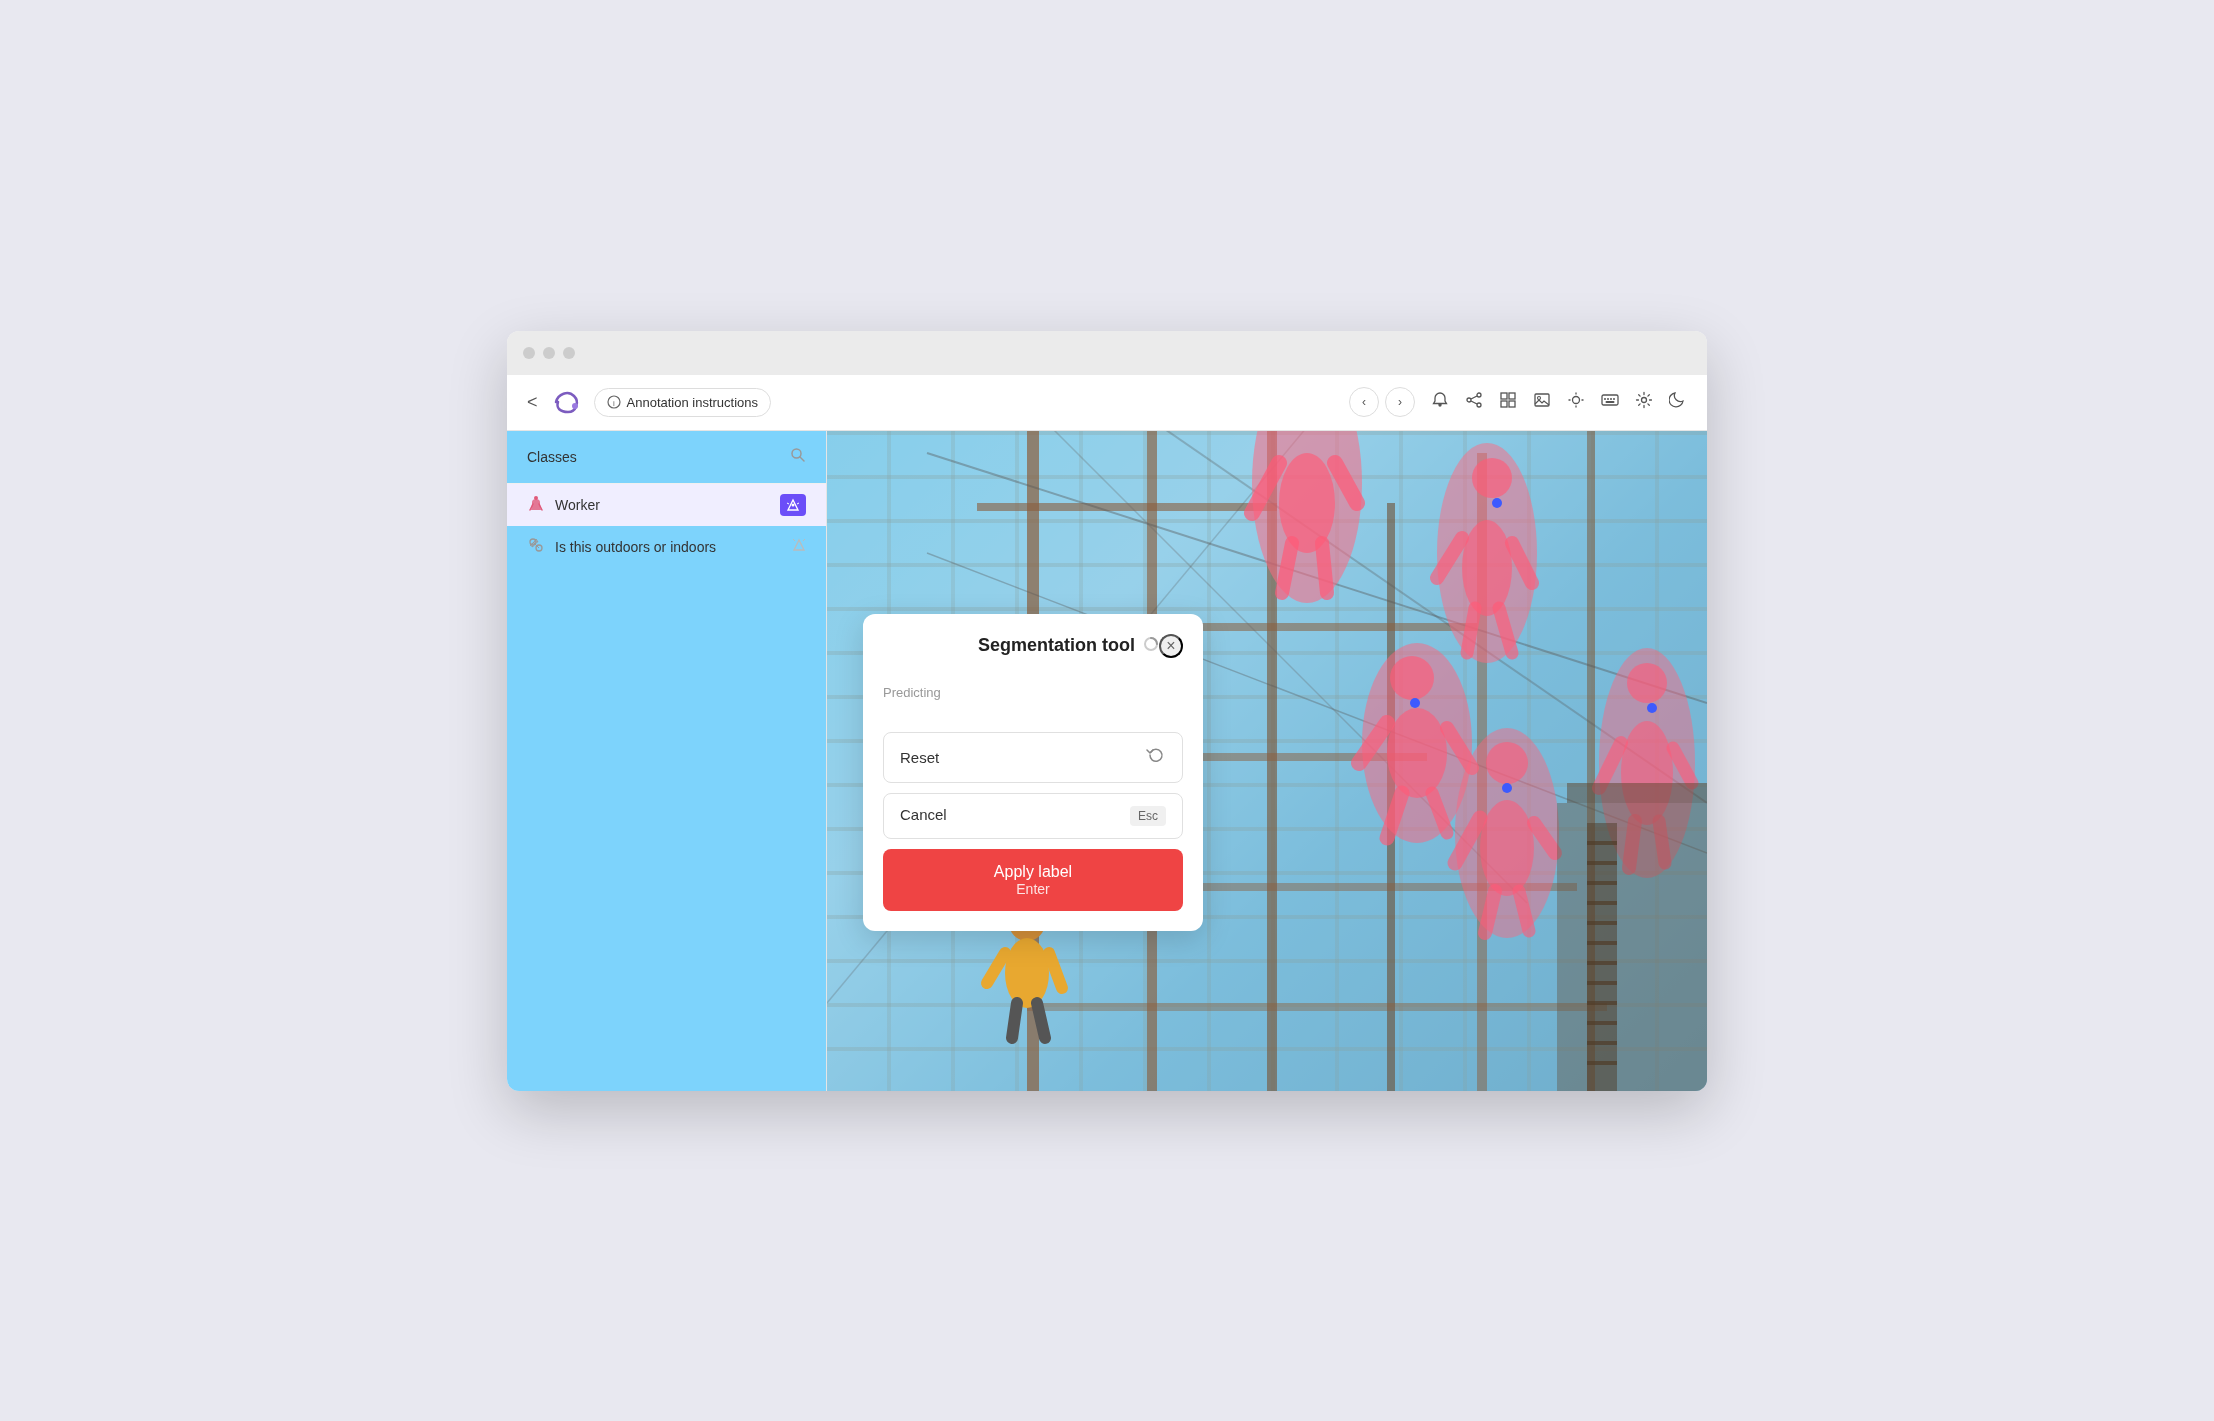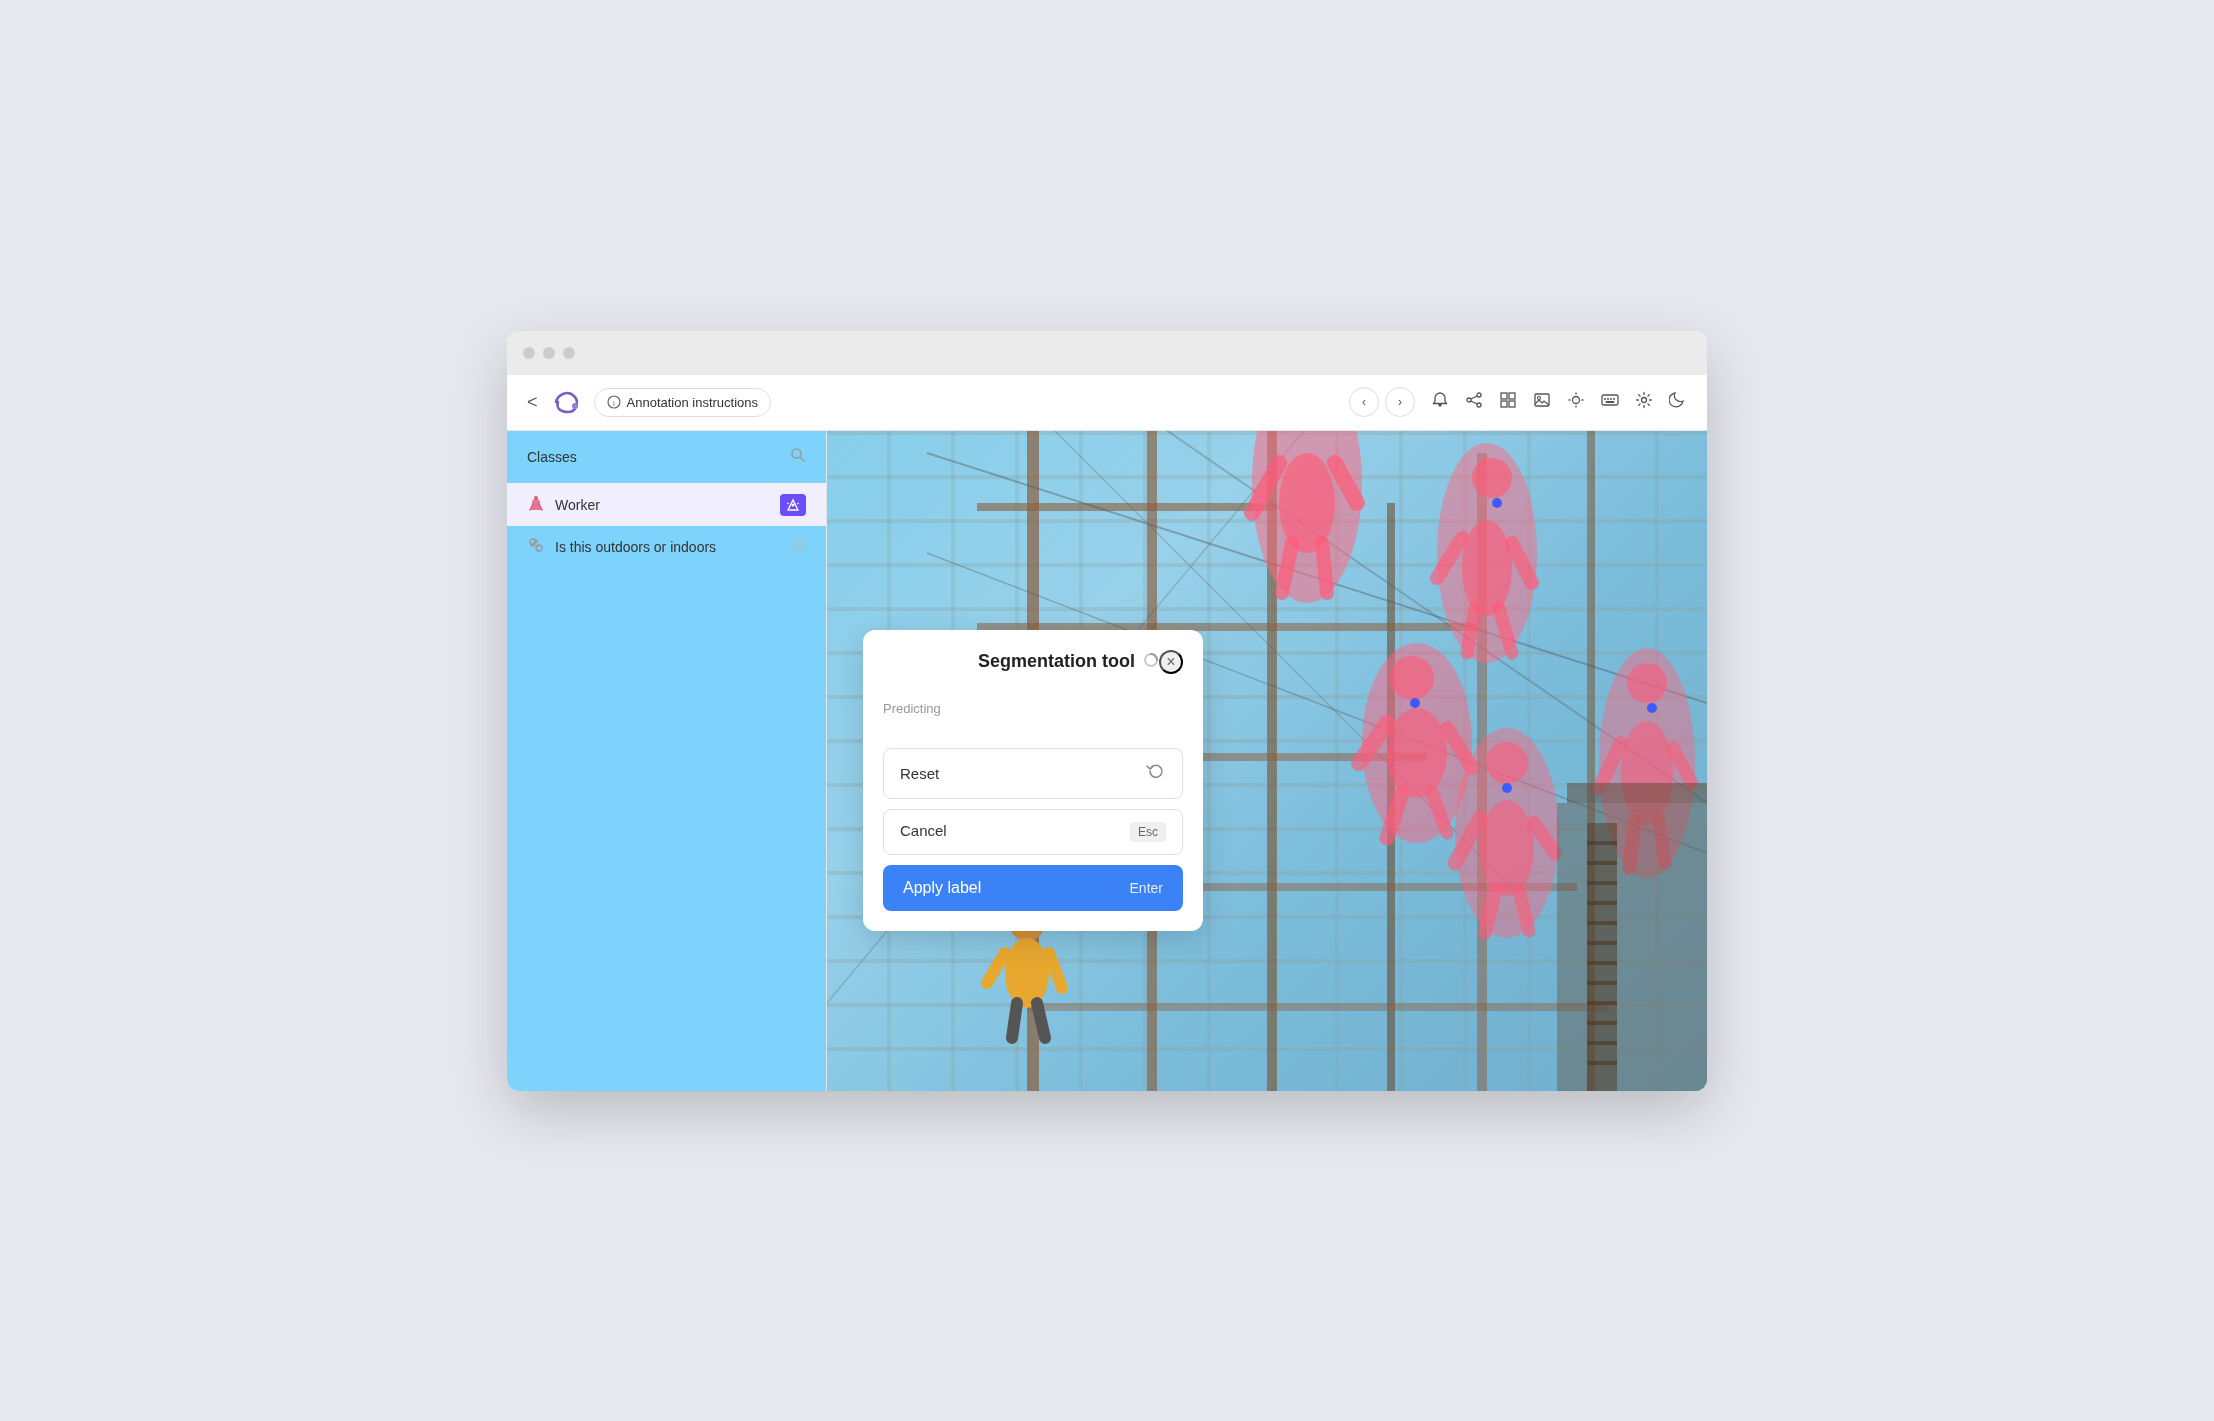--- a/index.html
+++ b/index.html
@@ -284,25 +284,26 @@
       background: #f0f0f0;
       padding: 3px 8px;
       border-radius: 4px;
     }
     .seg-apply-btn {
       width: 100%;
       display: flex;
       align-items: center;
       justify-content: space-between;
       padding: 14px 20px;
-      background: #3b82f6;
+      background: #ef4444;
       border: none;
       border-radius: 8px;
       cursor: pointer;
       color: #fff;
+      flex-direction: column;
     }
     .seg-apply-text {
       font-size: 16px;
       font-weight: 500;
       color: #fff;
     }
     .seg-enter-badge {
       font-size: 14px;
       color: rgba(255,255,255,0.85);
     }

